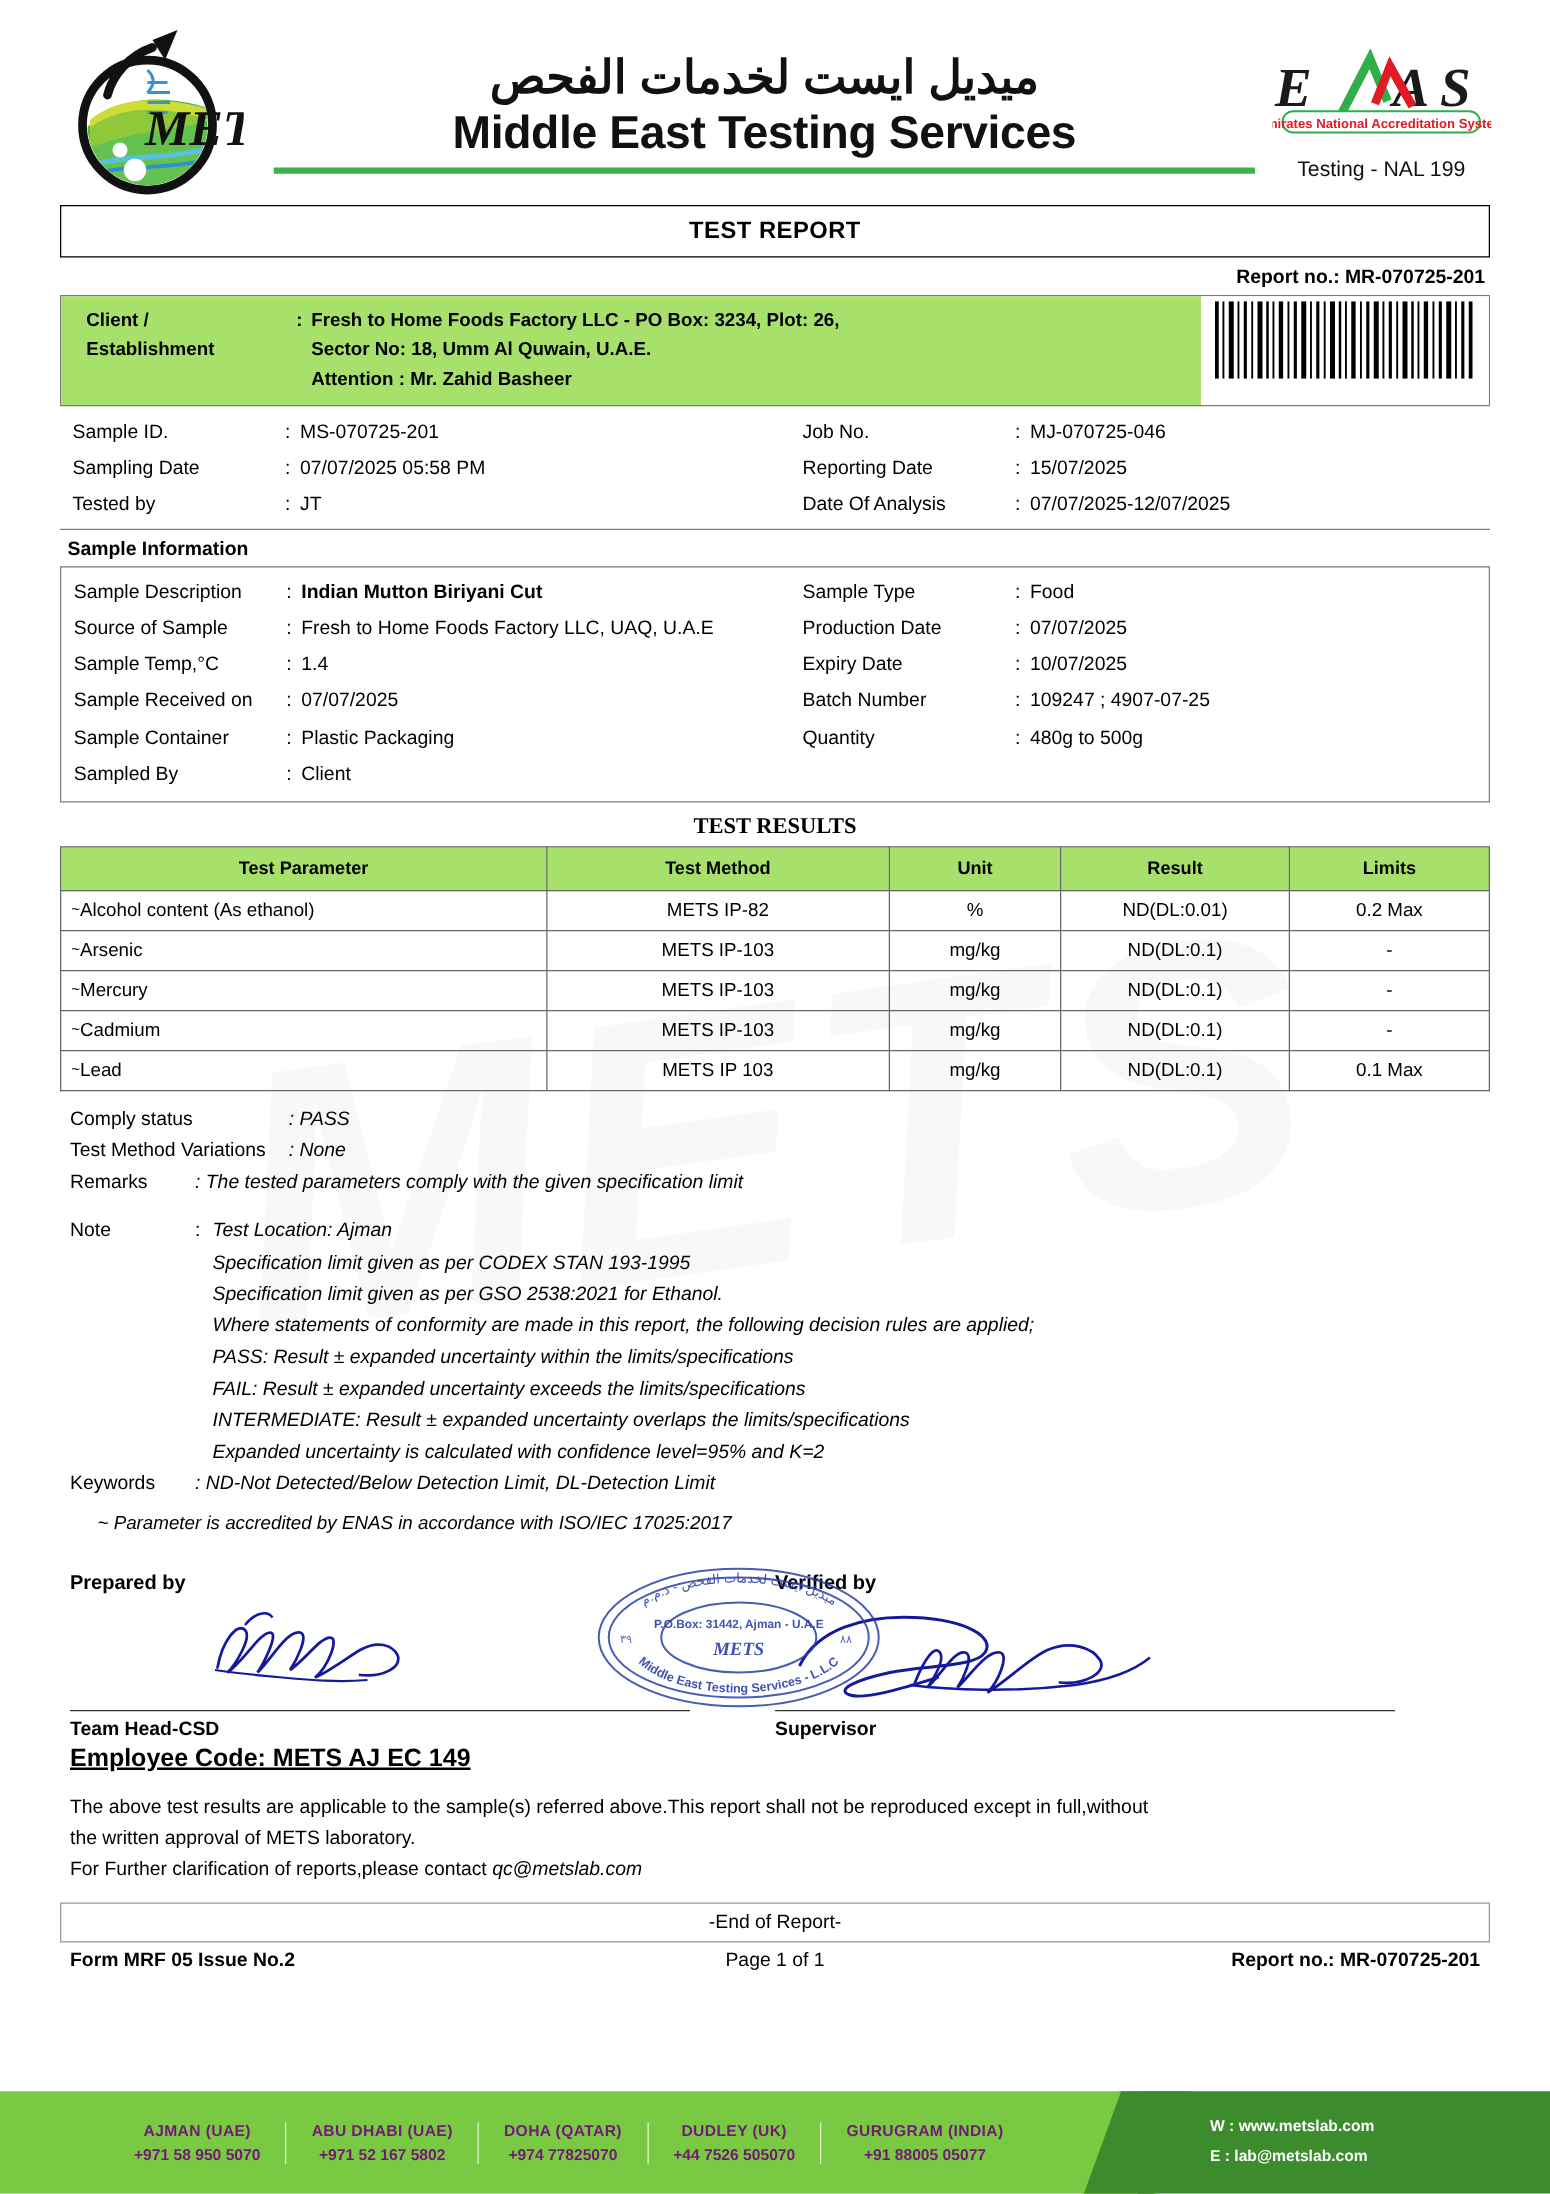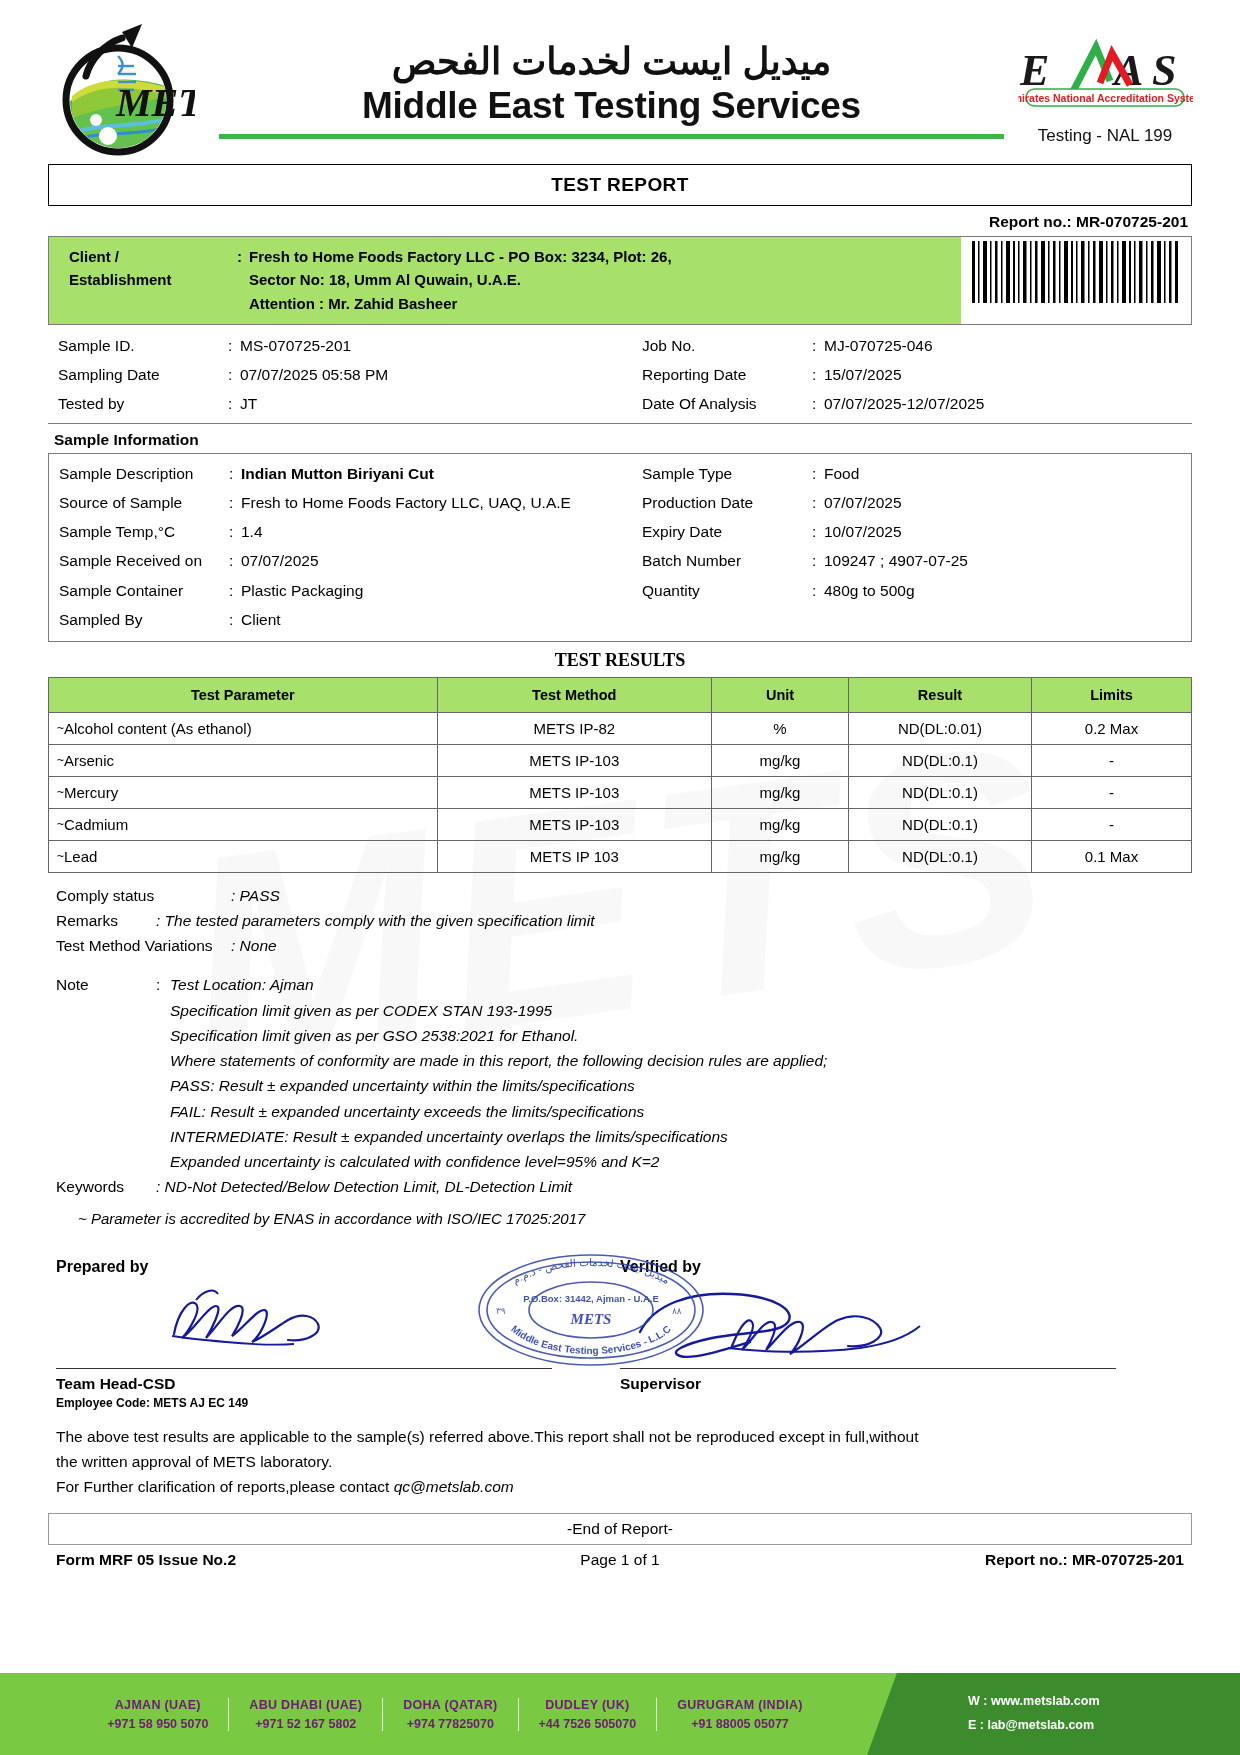--- a/index.html
+++ b/index.html
@@ -118,21 +118,21 @@
   .note-lines div { line-height:1.63; }
   .accred-line { font-style:italic; font-size:15px; padding:8px 0 0 22px; }
 
   
   .sigs { display:flex; padding:26px 8px 0 8px; position:relative; }
   .sig-col { width:50%; position:relative; }
   .sig-title { font-weight:bold; font-size:16px; }
   .sig-area { height:92px; position:relative; }
   .sig-line { border-top:1.1px solid #333; width:88%; }
   .sig-role { font-weight:bold; font-size:15.5px; padding-top:6px; }
-  .sig-code { font-weight:bold; font-size:12px; padding-top:3px; }
+  .sig-code { font-weight:bold; font-size:20px; padding-top:3px;text-decoration:underline; }
   .stamp {
     position:absolute; left:47.5%; top:18px; width:230px; height:120px;
     transform:translateX(-50%);
   }
 
   .disclaimer { padding:14px 8px 0 8px; font-size:15.5px; line-height:1.62; }
   .disclaimer .email { font-style:italic; }
 
   .endbar {
     border:1.2px solid #999; text-align:center; font-size:15.5px;
@@ -472,26 +472,26 @@
           </tr>
         </tbody>
       </table>
 
       <div class="notes">
         <div class="note-row">
           <div class="note-key wide">Comply status</div>
           <div class="note-val">: PASS</div>
         </div>
         <div class="note-row">
+          <div class="note-key wide">Test Method Variations</div>
+          <div class="note-val">: None</div>
+        </div>
+        <div class="note-row">
           <div class="note-key">Remarks</div>
           <div class="note-val">: The tested parameters comply with the given specification limit</div>
-        </div>
-        <div class="note-row">
-          <div class="note-key wide">Test Method Variations</div>
-          <div class="note-val">: None</div>
         </div>
 
         <div class="note-row" style="padding-top:14px;">
           <div class="note-key">Note</div>
           <div class="note-colon">:</div>
           <div class="note-val note-lines">
             <div>Test Location: Ajman</div>
             <div>Specification limit given as per CODEX STAN 193-1995</div>
             <div>Specification limit given as per GSO 2538:2021 for Ethanol.</div>
             <div>Where statements of conformity are made in this report, the following decision rules are applied;</div>

